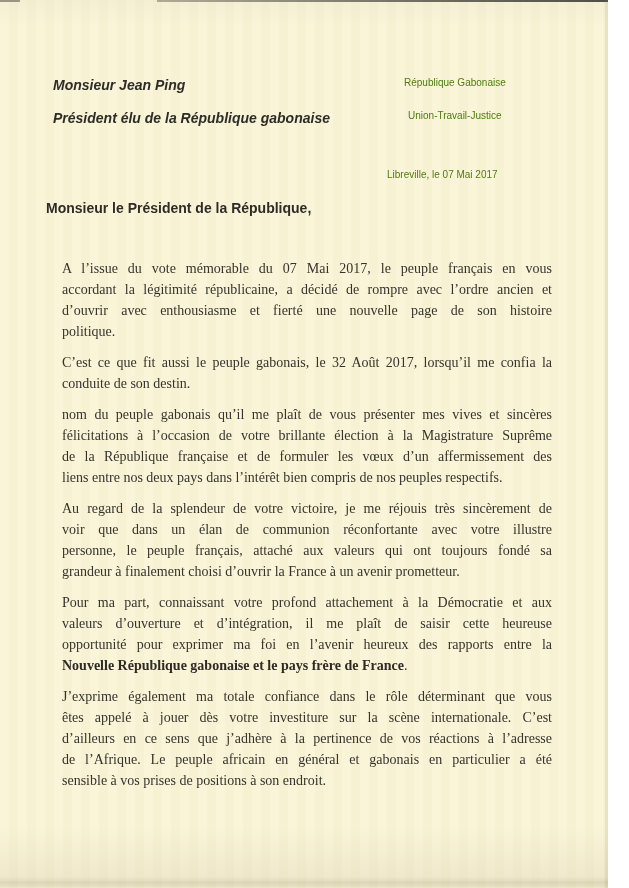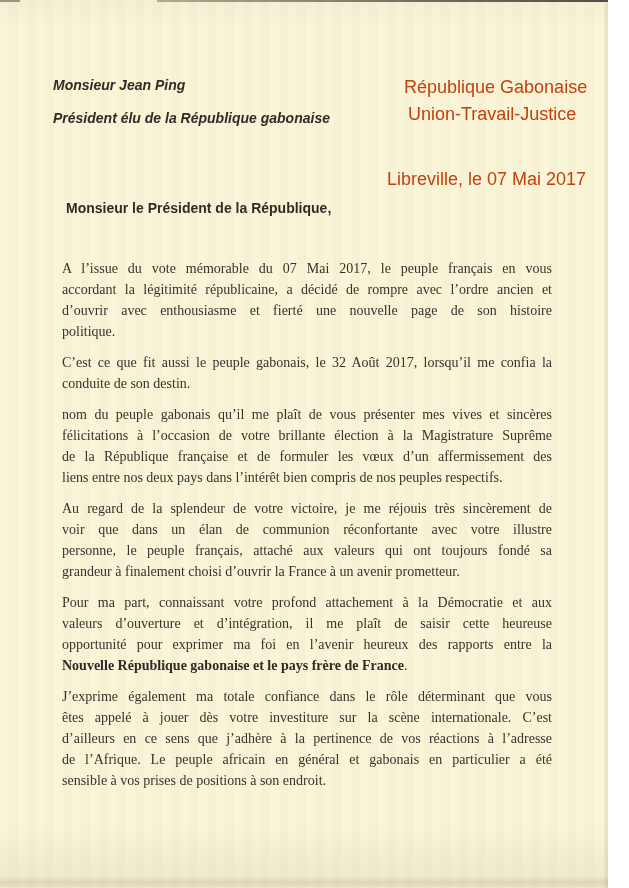--- a/index.html
+++ b/index.html
@@ -41,28 +41,28 @@
 
   .sender-name, .sender-title {
     position: absolute; left: 53px;
     font-size: 14px; font-weight: bold; font-style: italic;
     color: #2e2c26; white-space: nowrap;
   }
   .sender-name  { top: 77px; }
   .sender-title { top: 110px; }
 
   .country, .motto, .dateline {
-    position: absolute; font-size: 18px; color: #c2410c; white-space: nowrap;
+    position: absolute; font-size: 10px; color: #4d7c0f; white-space: nowrap;
   }
   .country  { left: 404px; top: 77px; }
-  .motto    { left: 408px; top: 104px; }
+  .motto    { left: 408px; top: 110px; }
   .dateline { left: 387px; top: 169px; }
 
   .salutation {
-    position: absolute; left: 66px; top: 200px;
+    position: absolute; left: 46px; top: 200px;
     font-size: 14px; font-weight: bold; color: #2e2c26; white-space: nowrap;
   }
 
   .letter-body {
     position: absolute; left: 62px; top: 258px; width: 490px;
     font-size: 14px; line-height: 21px; color: #36332c; font-family: Liberation Serif, serif;
   }
   .para { margin: 0 0 10px 0; }
   .line { text-align: justify; text-align-last: justify; }
   .line.end { text-align-last: left; }

